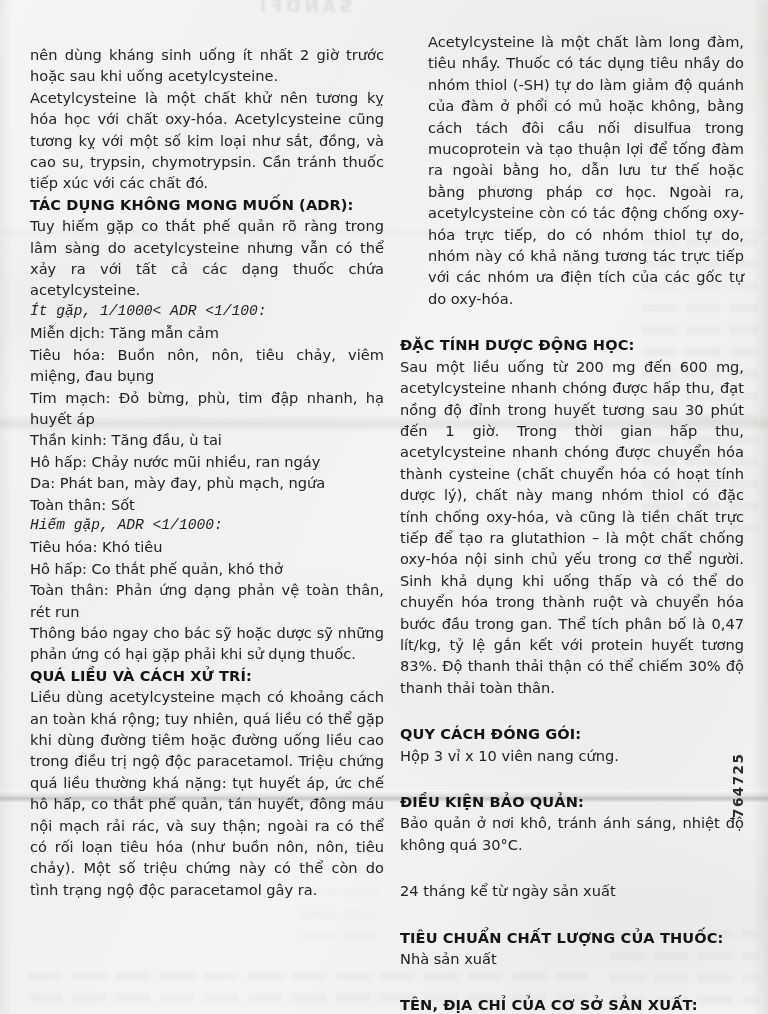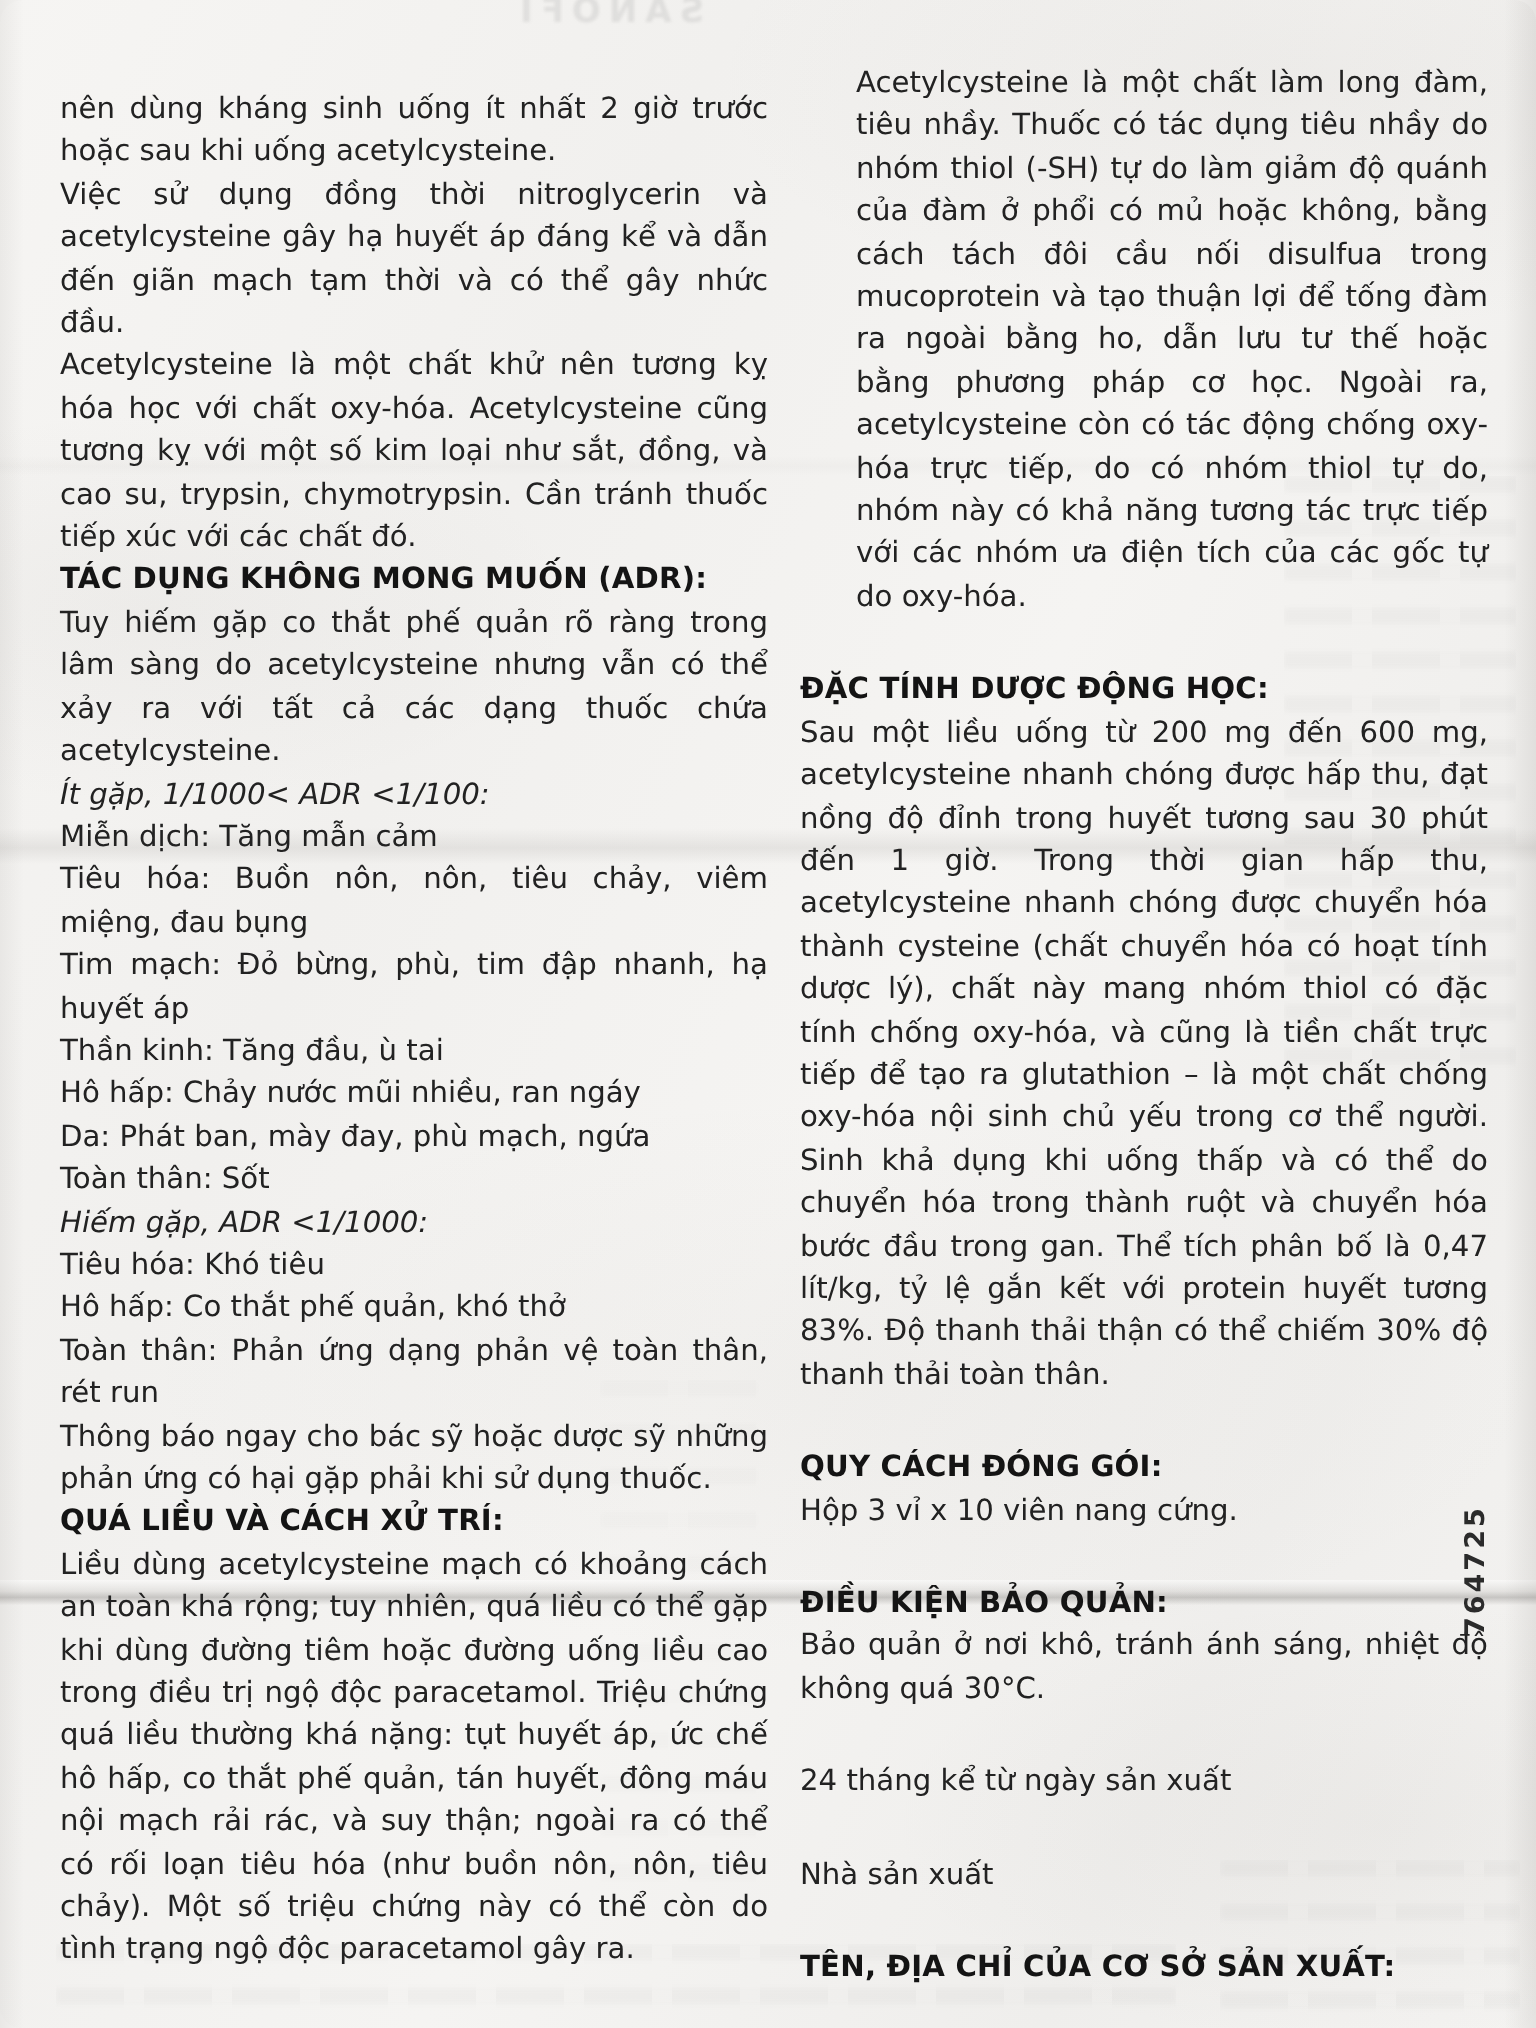--- a/index.html
+++ b/index.html
@@ -51,21 +51,21 @@
   
   .col{position:absolute;text-align:justify;font-size:14.6px;line-height:21.4px;color:#222;}
   .col-left{left:30px;top:44px;width:354px;}
   .col-right{left:400px;top:31px;width:344px;}
   .section{}
   .section:first-child{margin-top:0;}
   .col-right .section{margin-top:25px;}
   .col-right .section:first-child{margin-top:0;margin-left:28px;}
   .heading{font-weight:bold;color:#141414;letter-spacing:.1px;}
   .para{margin:0;}
-  .para.italic{font-style:italic;}
+  .para.italic{font-style:italic;font-family:Liberation Mono, monospace;}
 
   .side-number{
     position:absolute;left:730px;top:738px;height:80px;
     writing-mode:vertical-rl;transform:rotate(180deg);
     font-size:13.5px;letter-spacing:1.5px;color:#2b2b2b;font-weight:bold;
   }
 </style>
 </head>
 <body>
 
@@ -79,21 +79,20 @@
 
   <div class="ghost ghost-a"></div>
   <div class="ghost ghost-b"></div>
   <div class="ghost ghost-c"></div>
   <div class="ghost ghost-d"></div>
   <div class="ghost-top">SANOFI</div>
 
   <div class="col col-left" id="col-left">
       <div class="section">
         <p class="para">nên dùng kháng sinh uống ít nhất 2 giờ trước hoặc sau khi uống acetylcysteine.</p>
-        <p class="para">Việc sử dụng đồng thời nitroglycerin và acetylcysteine gây hạ huyết áp đáng kể và dẫn đến giãn mạch tạm thời và có thể gây nhức đầu.</p>
         <p class="para">Acetylcysteine là một chất khử nên tương kỵ hóa học với chất oxy-hóa. Acetylcysteine cũng tương kỵ với một số kim loại như sắt, đồng, và cao su, trypsin, chymotrypsin. Cần tránh thuốc tiếp xúc với các chất đó.</p>
       </div>
       <div class="section">
         <div class="heading">TÁC DỤNG KHÔNG MONG MUỐN (ADR):</div>
         <p class="para">Tuy hiếm gặp co thắt phế quản rõ ràng trong lâm sàng do acetylcysteine nhưng vẫn có thể xảy ra với tất cả các dạng thuốc chứa acetylcysteine.</p>
         <p class="para italic">Ít gặp, 1/1000&lt; ADR &lt;1/100:</p>
         <p class="para">Miễn dịch: Tăng mẫn cảm</p>
         <p class="para">Tiêu hóa: Buồn nôn, nôn, tiêu chảy, viêm miệng, đau bụng</p>
         <p class="para">Tim mạch: Đỏ bừng, phù, tim đập nhanh, hạ huyết áp</p>
         <p class="para">Thần kinh: Tăng đầu, ù tai</p>
@@ -124,20 +123,21 @@
         <p class="para">Hộp 3 vỉ x 10 viên nang cứng.</p>
       </div>
       <div class="section">
         <div class="heading">ĐIỀU KIỆN BẢO QUẢN:</div>
         <p class="para">Bảo quản ở nơi khô, tránh ánh sáng, nhiệt độ không quá 30°C.</p>
       </div>
       <div class="section">
         <p class="para">24 tháng kể từ ngày sản xuất</p>
       </div>
       <div class="section">
+        <div class="heading">TIÊU CHUẨN CHẤT LƯỢNG CỦA THUỐC:</div>
         <p class="para">Nhà sản xuất</p>
       </div>
       <div class="section">
         <div class="heading">TÊN, ĐỊA CHỈ CỦA CƠ SỞ SẢN XUẤT:</div>
       </div>
     </div>
 
   <div class="side-number">764725</div>
 </div>
 

